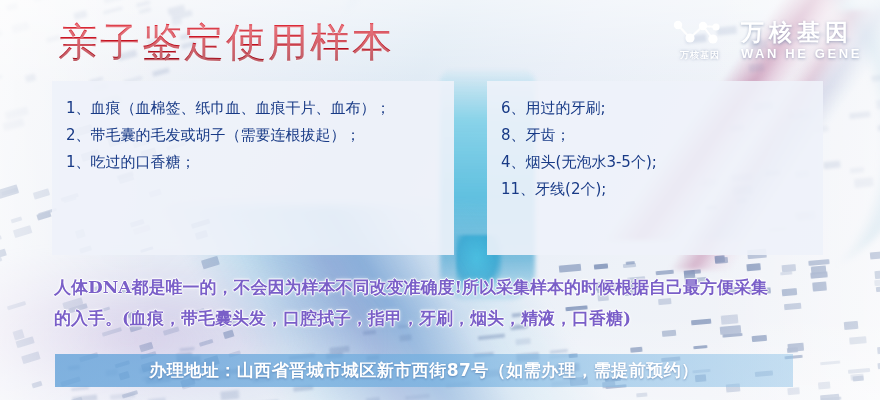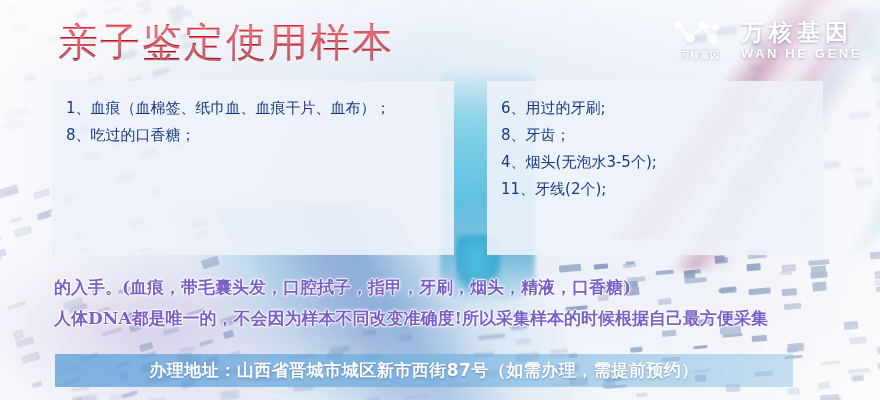--- a/index.html
+++ b/index.html
@@ -621,35 +621,36 @@
     </div>
     <div class="logo-words">
       <div class="logo-cn">万核基因</div>
       <div class="logo-en">WAN HE GENE</div>
     </div>
   </div>
 
   <div class="panel panel-left">
     <ul>
       <li>1、血痕（血棉签、纸巾血、血痕干片、血布）；</li>
-      <li>8、吃过的口香糖；</li>
+      <li>2、带毛囊的毛发或胡子（需要连根拔起）；</li>
+      <li>1、吃过的口香糖；</li>
     </ul>
   </div>
 
   <div class="panel panel-right">
     <ul>
       <li>6、用过的牙刷;</li>
       <li>8、牙齿；</li>
       <li>4、烟头(无泡水3-5个);</li>
       <li>11、牙线(2个);</li>
     </ul>
   </div>
 
   <div class="para">
+    <div>人体DNA都是唯一的，不会因为样本不同改变准确度!所以采集样本的时候根据自己最方便采集</div>
     <div>的入手。(血痕，带毛囊头发，口腔拭子，指甲，牙刷，烟头，精液，口香糖)</div>
-    <div>人体DNA都是唯一的，不会因为样本不同改变准确度!所以采集样本的时候根据自己最方便采集</div>
   </div>
 
   <div class="addr-bar">
     <div class="addr-text">办理地址：山西省晋城市城区新市西街87号（如需办理，需提前预约）</div>
   </div>
 
 </div>
 
 </body></html>

